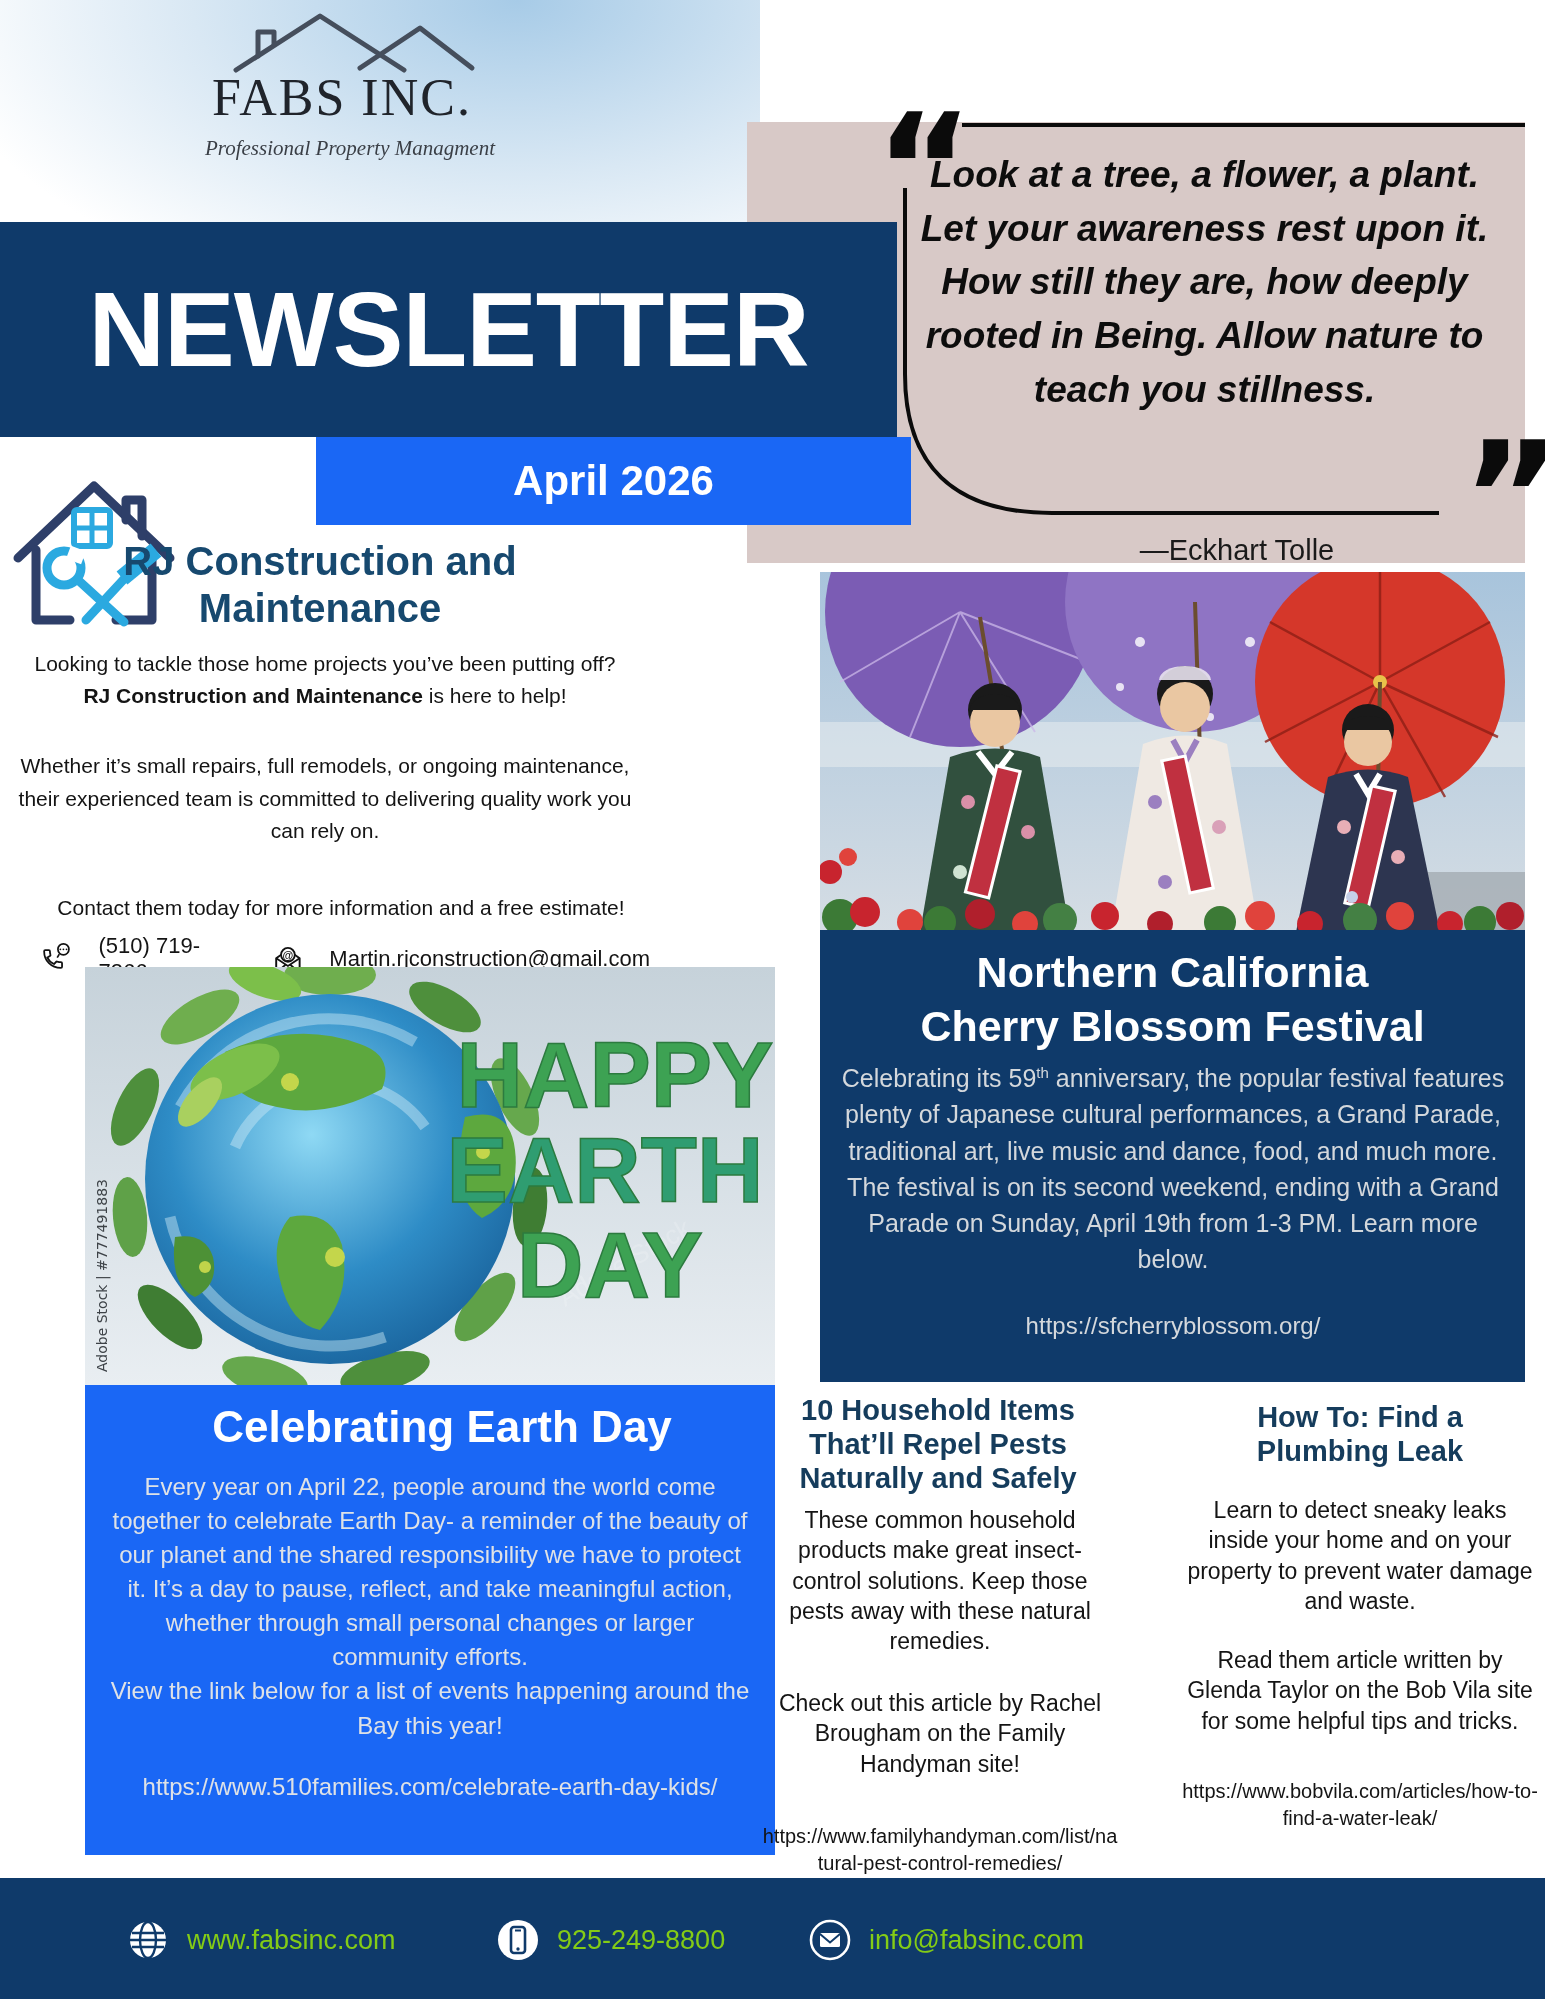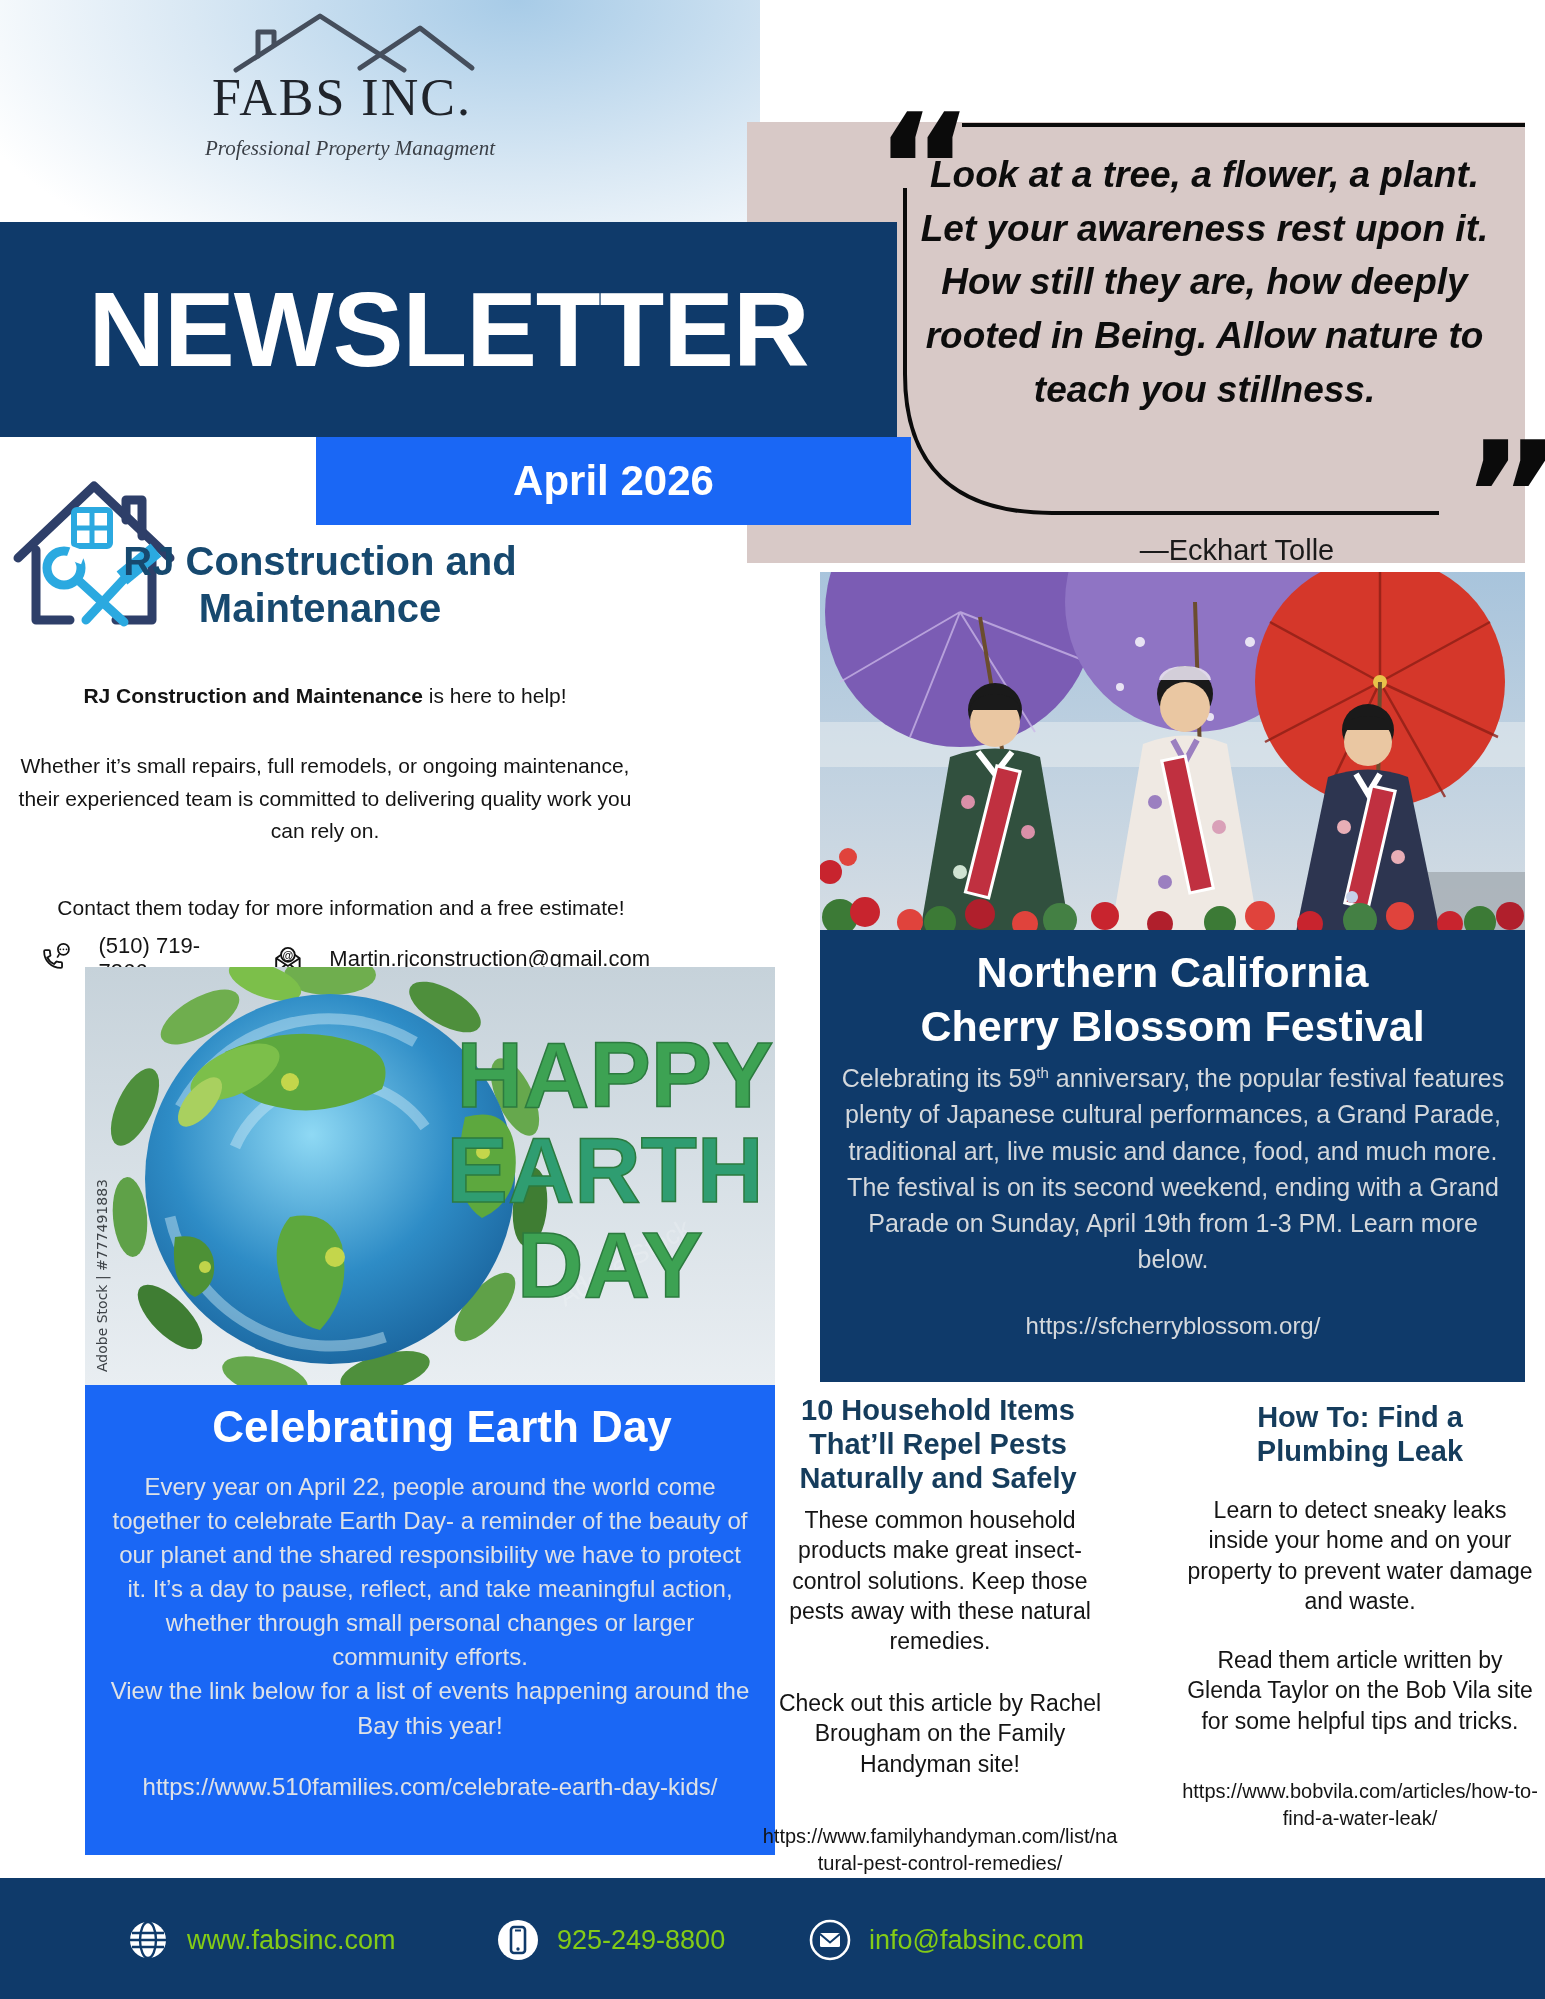--- a/index.html
+++ b/index.html
@@ -137,21 +137,21 @@
       <circle cx="56" cy="100" r="17"></circle>
       <path d="M70 112 L116 154"></path>
       <path d="M130 96 L78 152"></path>
       <path d="M114 110 L148 82" stroke-width="17" stroke-linecap="butt"></path>
     </g>
     <rect x="60" y="80" width="16" height="14" fill="#ffffff" transform="rotate(20 68 87)"></rect>
   </svg>
   <h2 class="abs rj-title" style="margin:0">RJ Construction and Maintenance</h2>
 
   <p class="abs rj-p" style="margin:0">
-    <br>
+    <span>Looking to tackle those home projects you’ve been putting off?</span><br>
     <b>RJ Construction and Maintenance</b><span> is here to help!</span>
   </p>
   <p class="abs rj-p2" style="margin:0">Whether it’s small repairs, full remodels, or ongoing maintenance, their experienced team is committed to delivering quality work you can rely on.</p>
   <p class="abs rj-p3" style="margin:16px">Contact them today for more information and a free estimate!</p>
 
   <div class="abs rj-contact">
     <svg width="50" height="50" viewBox="0 0 50 50">
       <circle cx="34" cy="11" r="8" fill="none" stroke="#111" stroke-width="2.5"></circle>
       <circle cx="29.5" cy="11" r="1.3" fill="#111"></circle>
         <circle cx="34" cy="11" r="1.3" fill="#111"></circle>

